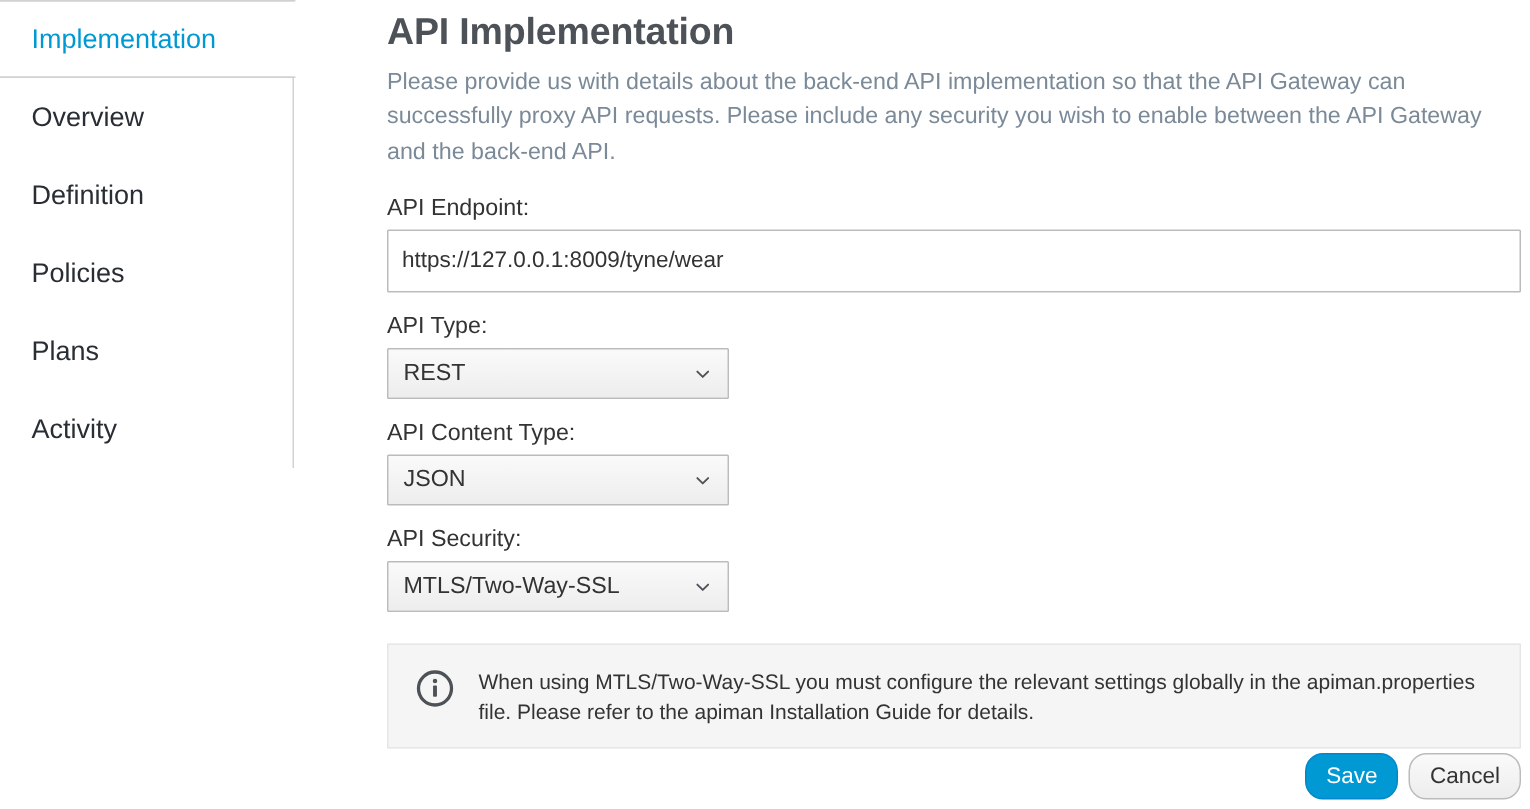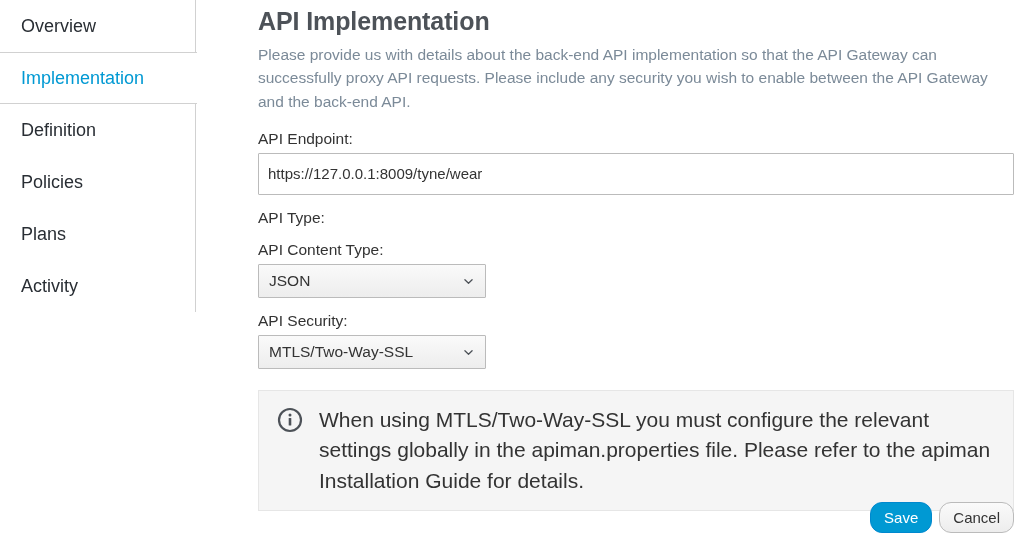--- a/index.html
+++ b/index.html
@@ -161,21 +161,21 @@
   }
   .alert-icon {
     flex: 0 0 auto;
     width: 26px;
     height: 26px;
     margin-top: 2px;
     margin-right: 16px;
   }
   .alert-icon svg { display: block; }
   .alert-text {
-    font-size: 21px;
+    font-size: 14px;
     line-height: 1.45;
     color: #333333;
   }
 
   
   .actions {
     position: absolute;
     right: 6px;
     top: 502px;
     display: flex;
@@ -204,25 +204,25 @@
     color: #333333;
   }
 </style>
 </head>
 <body>
 
 <div class="page">
 
   <nav class="sidebar">
     <ul class="sidebar-list">
-      <li class="nav-item">
-        <span class="nav-label">Overview</span>
-      </li>
       <li class="nav-item is-active">
         <span class="nav-label">Implementation</span>
+      </li>
+      <li class="nav-item">
+        <span class="nav-label">Overview</span>
       </li>
       <li class="nav-item">
         <span class="nav-label">Definition</span>
       </li>
       <li class="nav-item">
         <span class="nav-label">Policies</span>
       </li>
       <li class="nav-item">
         <span class="nav-label">Plans</span>
       </li>
@@ -238,20 +238,28 @@
 
     <p class="page-desc">Please provide us with details about the back-end API implementation so that the API Gateway can successfully proxy API requests. Please include any security you wish to enable between the API Gateway and the back-end API.</p>
 
     <div class="form-group">
       <label class="field-label">API Endpoint:</label>
       <input class="text-input" type="text" value="https://127.0.0.1:8009/tyne/wear" style="">
     </div>
 
     <div class="form-group tight">
       <label class="field-label">API Type:</label>
+      <div class="select-wrap">
+        <div class="select-box">REST</div>
+        <span class="caret">
+          <svg width="9" height="9" viewBox="0 0 10 10">
+              <path d="M1 3 L5 7 L9 3" fill="none" stroke="#4d5258" stroke-width="1.4" stroke-linecap="round" stroke-linejoin="round"></path>
+            </svg>
+        </span>
+      </div>
     </div>
 
     <div class="form-group tight">
       <label class="field-label">API Content Type:</label>
       <div class="select-wrap">
         <div class="select-box">JSON</div>
         <span class="caret">
           <svg width="9" height="9" viewBox="0 0 10 10">
               <path d="M1 3 L5 7 L9 3" fill="none" stroke="#4d5258" stroke-width="1.4" stroke-linecap="round" stroke-linejoin="round"></path>
             </svg>

